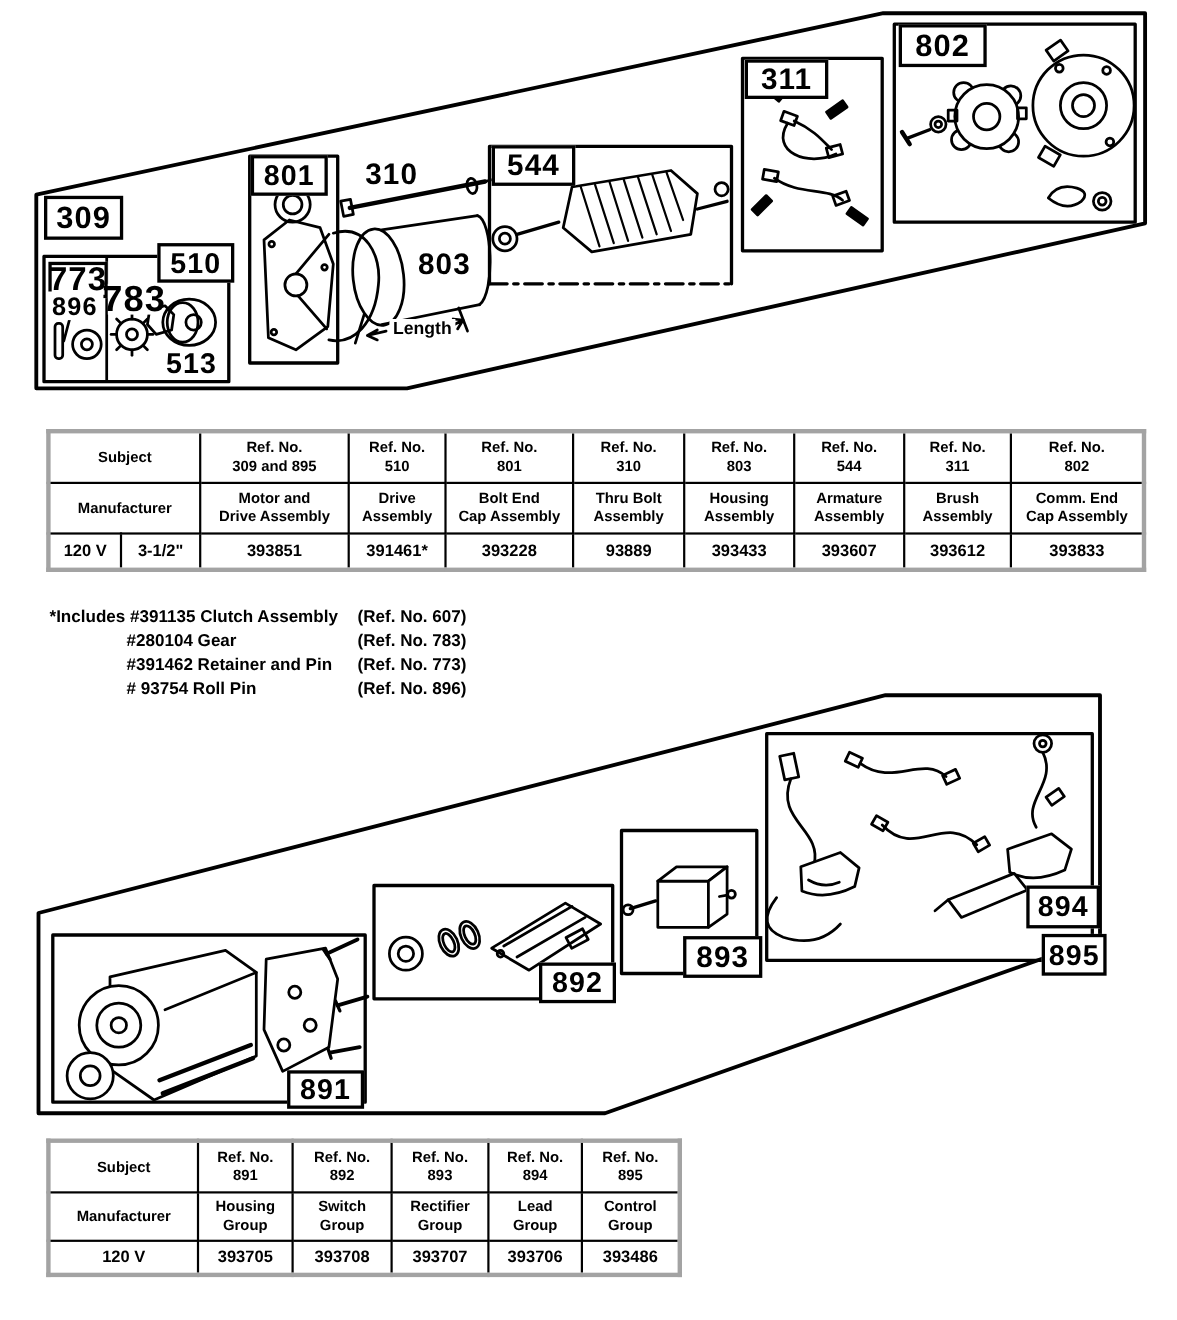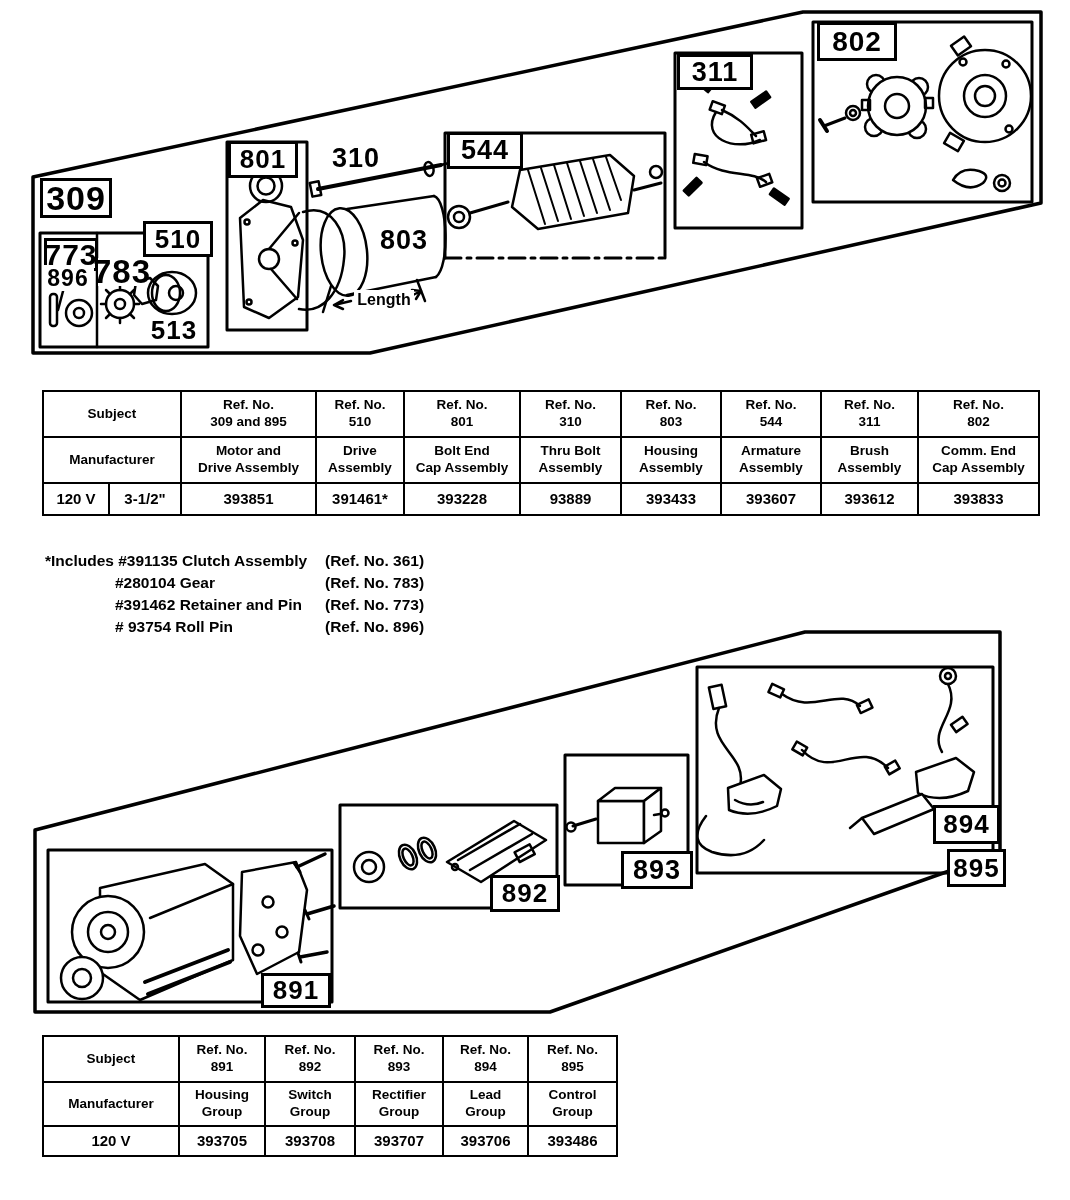--- a/index.html
+++ b/index.html
@@ -5,21 +5,21 @@
   html,body{margin:0;padding:0;background:#fff;}
   #page{position:relative;width:1070px;height:1200px;background:#fff;overflow:hidden;
         font-family:"Liberation Sans",sans-serif;color:#000;}
   svg{position:absolute;left:0;}
   
   .callout{position:absolute;display:flex;align-items:center;justify-content:center;
            font-weight:bold;background:#fff;letter-spacing:1px;}
   .callout.boxed{border:3px solid #000;}
   
   .ptable{position:absolute;border-collapse:collapse;table-layout:fixed;background:#fff;
-          border:1px solid #a3a3a3;}
+          border:4px solid #a3a3a3;}
   .ptable td{border:2.5px solid #000;text-align:center;vertical-align:middle;
              font-weight:bold;padding:0 2px;line-height:1.25;font-size:13.5px;}
   .t1{left:42px;top:390px;}
   .t2{left:42px;top:1035px;}
   .t1 tr.r1 td{height:44px;} .t1 tr.r2 td{height:44px;}
   .t1 tr.r3 td{height:36px;} .t1 tr.r4 td{height:30px;font-size:15px;}
   .t2 tr.r1 td{height:44px;} .t2 tr.r2 td{height:42px;}
   .t2 tr.r3 td{height:26px;font-size:14.5px;} .t2 tr.r4 td{height:28px;font-size:15px;}
   
   .footnotes{position:absolute;left:45px;top:552px;width:440px;font-weight:bold;font-size:15.5px;}
@@ -156,21 +156,21 @@
         <circle cx="963" cy="62" r="3.5"></circle>
           <circle cx="1009" cy="129" r="3.5"></circle>
           <circle cx="1006" cy="64" r="3.5"></circle>
         <path d="M953,180 q8,-14 26,-9 q12,4 4,12 q-14,10 -30,-3 Z"></path>
         <circle cx="1002" cy="183" r="8"></circle>
           <circle cx="1002" cy="183" r="3.5"></circle>
       </g>
     </g>
   </svg>
 
-  <div class="callout boxed" style="left:40px;top:178px;width:66px;height:34px;font-size:34px;">309</div>
+  <div class="callout boxed" style="left:40px;top:178px;width:66px;height:34px;font-size:28px;">309</div>
   <div class="callout boxed" style="left:44px;top:238px;width:48px;height:27px;font-size:30px;">773</div>
   <div class="callout" style="left:42px;top:265px;width:52px;height:26px;font-size:23px;">896</div>
   <div class="callout" style="left:98px;top:258px;width:48px;height:28px;font-size:33px;">783</div>
   <div class="callout boxed" style="left:143px;top:221px;width:64px;height:30px;font-size:26px;">510</div>
   <div class="callout" style="left:148px;top:316px;width:52px;height:28px;font-size:26px;">513</div>
   <div class="callout boxed" style="left:228px;top:141px;width:64px;height:31px;font-size:26px;">801</div>
   <div class="callout" style="left:328px;top:144px;width:56px;height:28px;font-size:27px;">310</div>
   <div class="callout" style="left:376px;top:226px;width:56px;height:28px;font-size:27px;">803</div>
   <div class="callout" style="left:354px;top:290px;width:60px;height:20px;font-size:16px;letter-spacing:0;">Length</div>
   <div class="callout boxed" style="left:447px;top:132px;width:70px;height:31px;font-size:27px;">544</div>
@@ -272,21 +272,21 @@
       <td>393607</td>
       <td>393612</td>
       <td>393833</td>
     </tr>
   </tbody>
     </table>
 
   <div class="footnotes">
     <div class="fnrow">
       <span class="fn-text">*Includes #391135 Clutch Assembly</span>
-      <span class="fn-ref">(Ref. No. 361)</span>
+      <span class="fn-ref">(Ref. No. 607)</span>
     </div>
     <div class="fnrow indent">
       <span class="fn-text">#280104 Gear</span>
       <span class="fn-ref">(Ref. No. 783)</span>
     </div>
     <div class="fnrow indent">
       <span class="fn-text">#391462 Retainer and Pin</span>
       <span class="fn-ref">(Ref. No. 773)</span>
     </div>
     <div class="fnrow indent">

